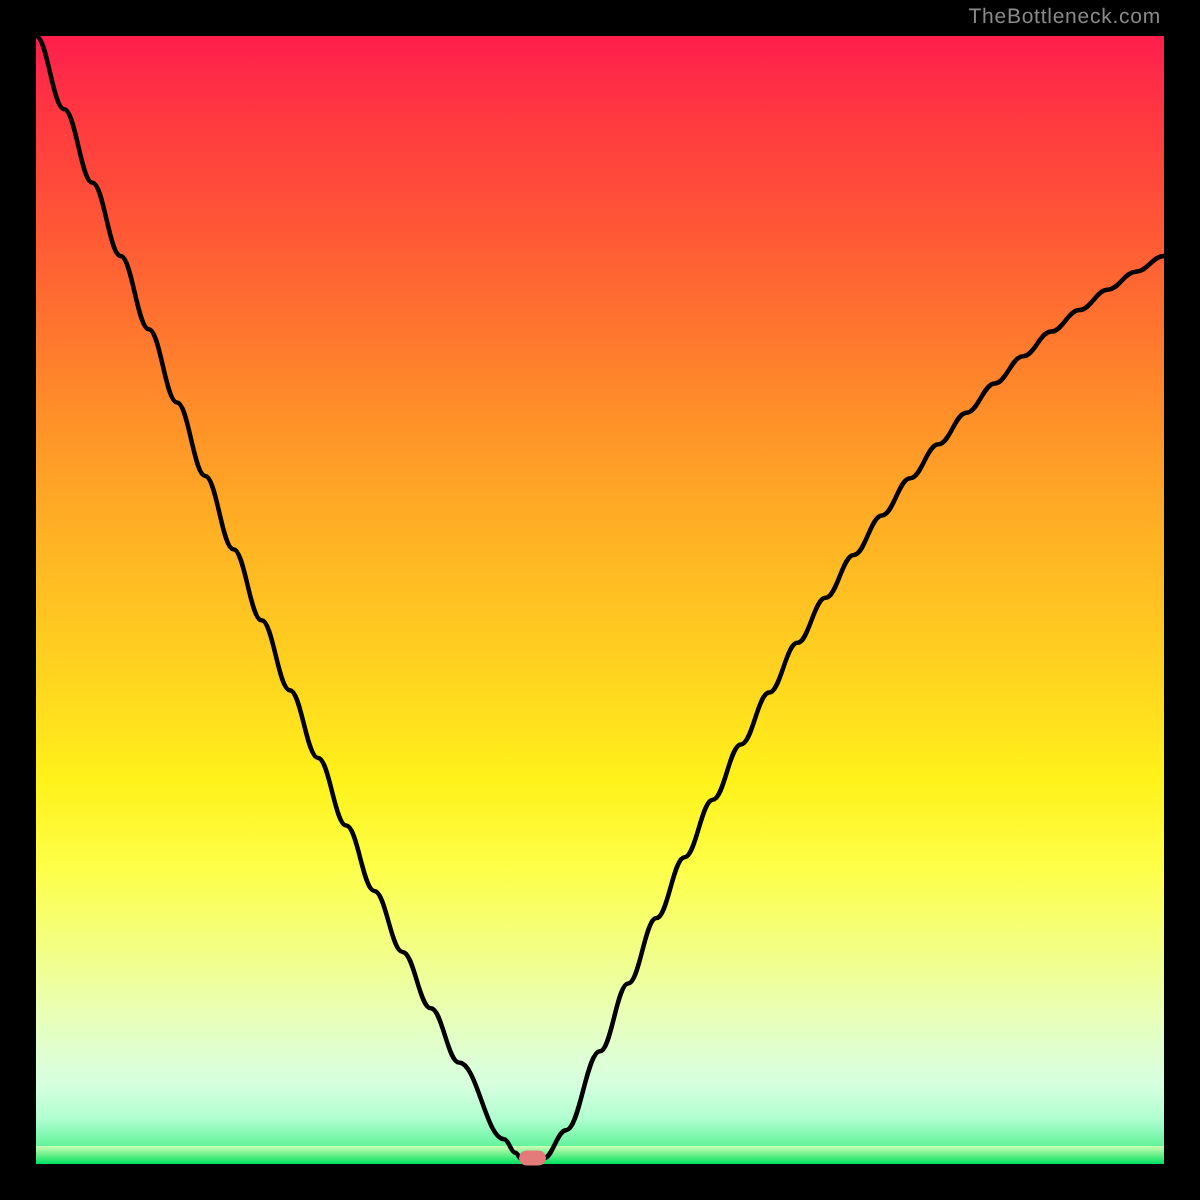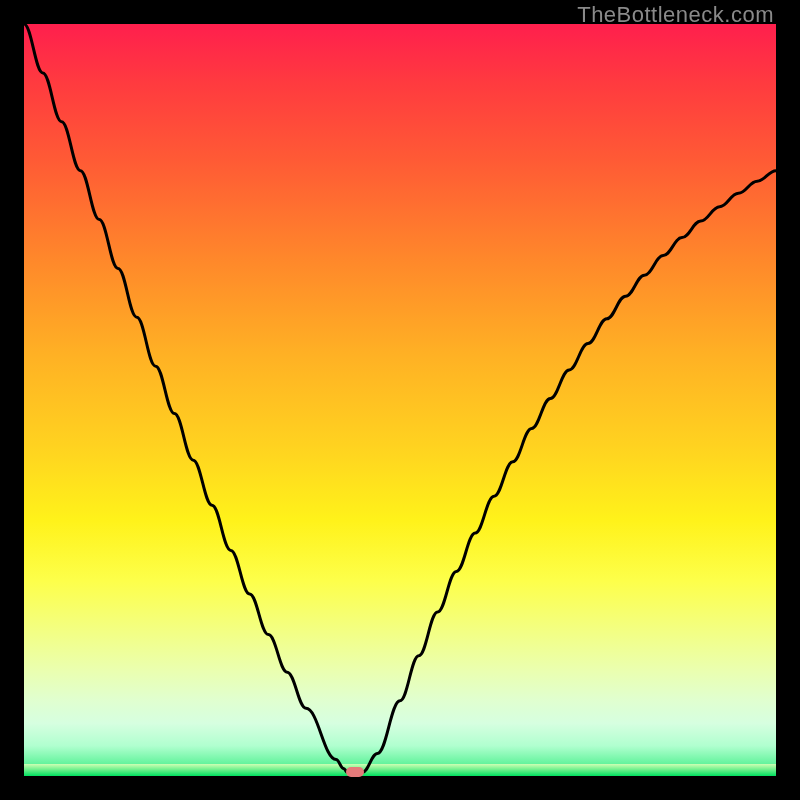--- a/index.html
+++ b/index.html
@@ -42,21 +42,21 @@
         #b0ffcf 96%,
         #50f090 99%,
         #00e060 100%
       );
   }
   .watermark {
     position: absolute;
     top: 2px;
     right: 26px;
     color: #8a8a8a;
-    font-size: 22px;
+    font-size: 14px;
     letter-spacing: 0.5px;
     user-select: none;
   }
   .marker {
     position: absolute;
     width: 18px;
     height: 10px;
     border-radius: 5px;
     background: #e47a7a;
   }

